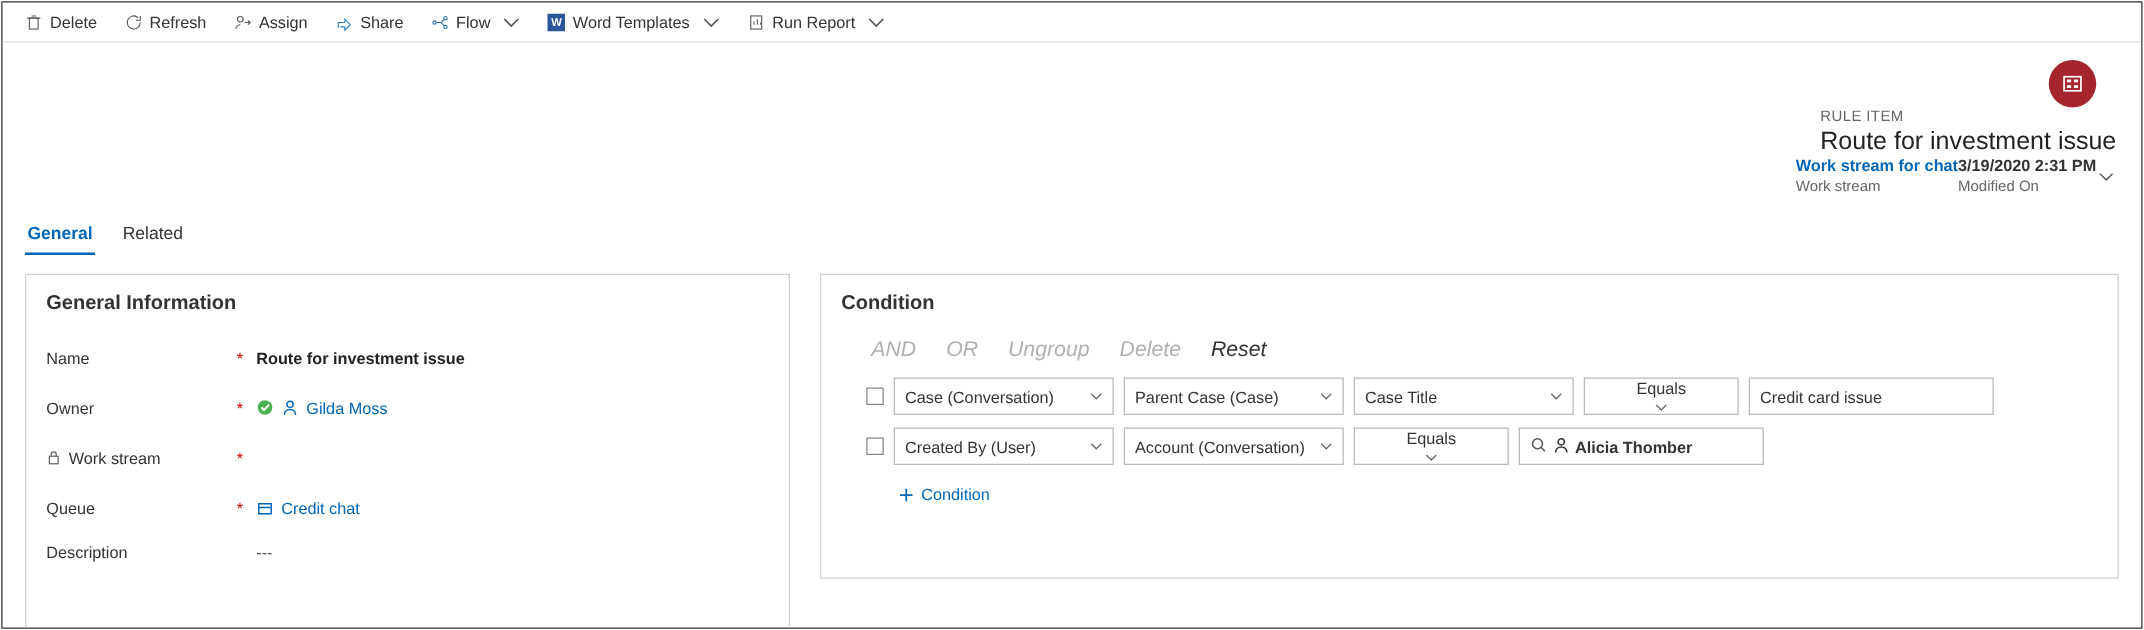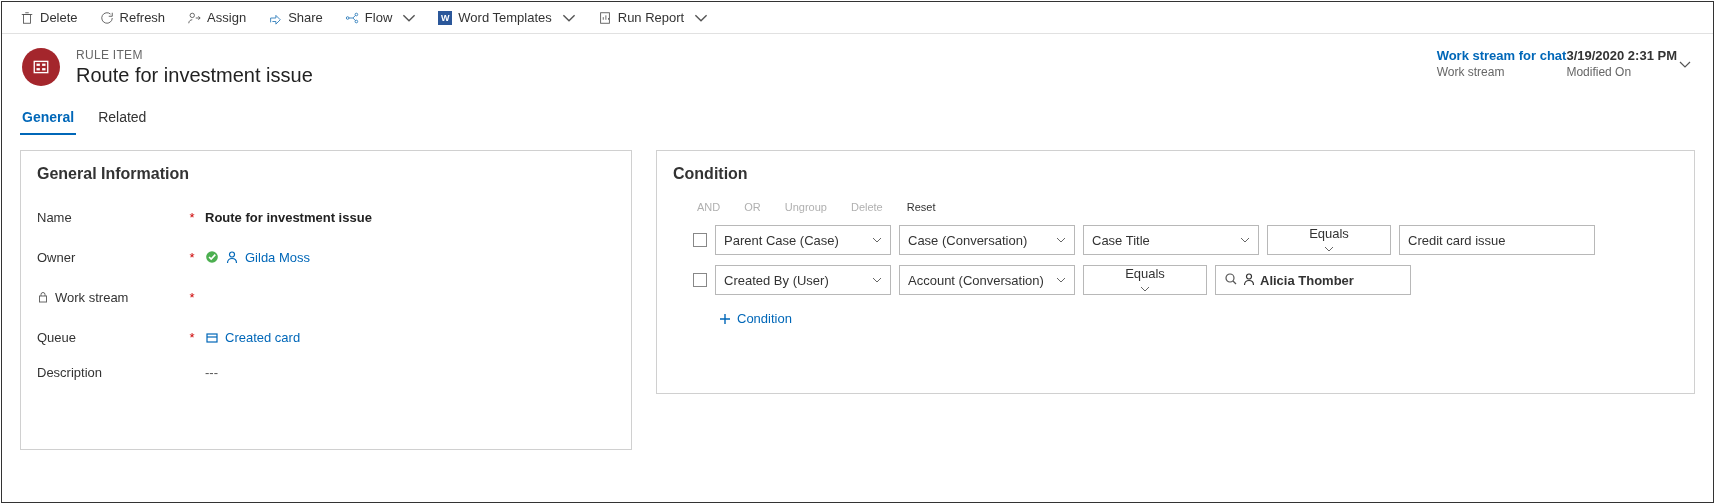--- a/index.html
+++ b/index.html
@@ -35,22 +35,23 @@
     cursor: pointer;
     font-size: 13px;
     color: #333;
   }
   .cmdbtn svg, .cmdbtn .wicon { width: 14px; height: 14px; flex-shrink: 0; }
   .chev { margin-left: 4px; }
 
   
   .header {
     display: flex;
-    align-items: flex-start;
+    align-items: flex-end;
     padding: 14px 20px 10px 20px;
+    flex-direction: column;
   }
   .ent-icon {
     width: 38px; height: 38px;
     border-radius: 50%;
     background: #a4262c;
     display: flex; align-items: center; justify-content: center;
     margin-right: 16px;
   }
   .ent-icon svg { width: 18px; height: 18px; fill: #fff; }
   .ent-title-block { display: flex; flex-direction: column; }
@@ -129,21 +130,22 @@
   .fval.bold { font-weight: 600; color: #222; }
   .link-val { color: #0067b8; cursor: pointer; }
   .mini-icon { width: 14px; height: 14px; display:inline-flex; align-items:center; justify-content:center; }
   .desc-row { align-items: flex-start; padding-top: 8px; }
 
   
   .cond-toolbar {
     display: flex;
     gap: 24px;
     padding: 4px 0 12px 24px;
-    font-size: 11px;
+    font-size: 17px;
+    font-style: italic;
   }
   .cond-tool { color: #b0b0b0; cursor: default; }
   .cond-tool.enabled { color: #333; cursor: pointer; }
 
   
   .cond-rows { padding-left: 20px; }
   .cond-row {
     display: flex;
     align-items: center;
     gap: 8px;
@@ -330,21 +332,21 @@
             <span>Queue</span>
           </div>
         <span class="req">*</span>
         <div class="fval">
           <span class="mini-icon">
               <svg viewBox="0 0 14 14" fill="none" stroke="#0067b8" stroke-width="1.2">
                 <rect x="2" y="4" width="10" height="8"></rect>
                 <path d="M2 7h10"></path>
               </svg>
             </span>
-          <span class="link-val">Created card</span>
+          <span class="link-val">Credit chat</span>
         </div>
       </div>
 
       <div class="frow desc-row">
         <div class="flabel">
             <span>Description</span>
           </div>
         <span class="req" style="visibility:hidden">*</span>
         <div class="fval" style="color:#555">---</div>
       </div>
@@ -359,27 +361,27 @@
         <span class="cond-tool">Ungroup</span>
         <span class="cond-tool">Delete</span>
         <span class="cond-tool enabled">Reset</span>
       </div>
 
       <div class="cond-rows">
         
         <div class="cond-row">
           <div class="cond-check"></div>
           <div class="cond-select">
+            <span>Case (Conversation)</span>
+            <svg class="dd" viewBox="0 0 10 10" fill="none" stroke="#666">
+                <path d="M1 3l4 4 4-4"></path>
+              </svg>
+          </div>
+          <div class="cond-select">
             <span>Parent Case (Case)</span>
-            <svg class="dd" viewBox="0 0 10 10" fill="none" stroke="#666">
-                <path d="M1 3l4 4 4-4"></path>
-              </svg>
-          </div>
-          <div class="cond-select">
-            <span>Case (Conversation)</span>
             <svg class="dd" viewBox="0 0 10 10" fill="none" stroke="#666">
                 <path d="M1 3l4 4 4-4"></path>
               </svg>
           </div>
           <div class="cond-select">
             <span>Case Title</span>
             <svg class="dd" viewBox="0 0 10 10" fill="none" stroke="#666">
                 <path d="M1 3l4 4 4-4"></path>
               </svg>
           </div>

